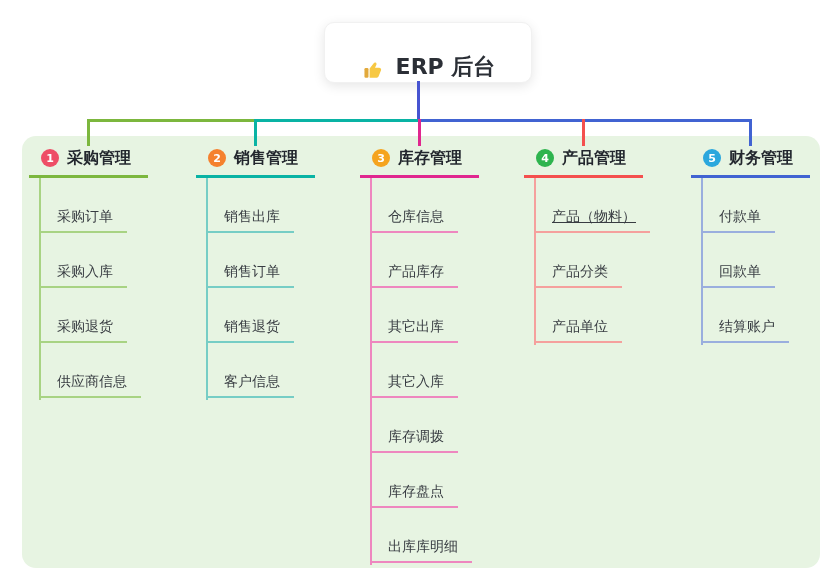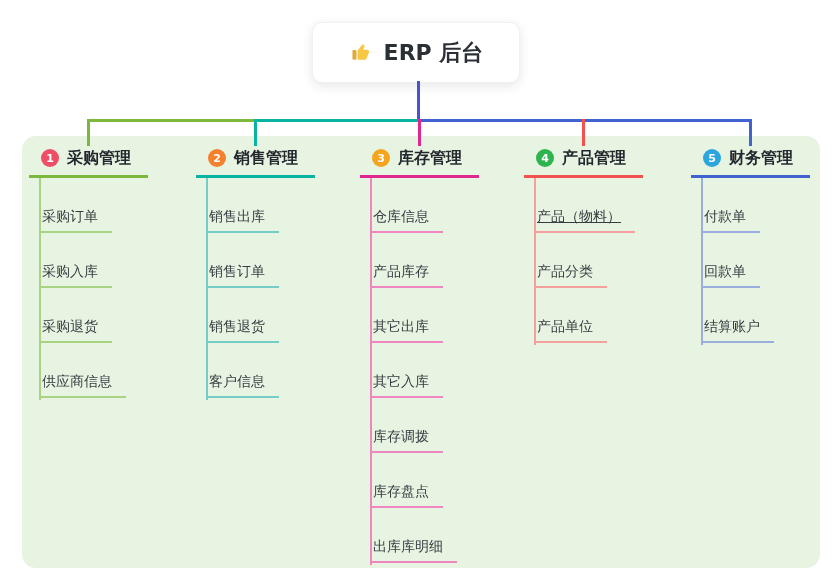--- a/index.html
+++ b/index.html
@@ -3,43 +3,43 @@
 <meta charset="utf-8">
 <style>
   html,body { margin:0; padding:0; background:#ffffff; }
   .stage {
     position:relative; width:839px; height:588px; background:#ffffff;
     font-family:"DejaVu Sans","Liberation Sans",sans-serif; overflow:hidden;
   }
   .panel { position:absolute; left:22px; top:136px; width:798px; height:432px; border-radius:14px; }
   .hline, .vline { position:absolute; }
   .root-node {
-    position:absolute; left:312px; top:22px; width:206px; height:59px;
+    position:absolute; left:324px; top:22px; width:206px; height:59px;
     background:#ffffff; border:1px solid #f1f1f1; border-radius:10px;
     box-shadow:0 3px 12px rgba(0,0,0,.10);
-    display:flex; align-items:center; justify-content:center; gap:12px;
+    display:flex; align-items:flex-end; justify-content:center; gap:12px;
     font-size:22px; font-weight:600; color:#2b2f36; cursor:pointer;
   }
   .root-node .icon { display:flex; align-items:center; }
   .branch { position:absolute; width:119px; }
   .branch-head {
     display:flex; align-items:center; gap:8px;
     padding:0 0 5px 12px; height:24px;
     font-size:16px; font-weight:600; color:#23272e; cursor:pointer; white-space:nowrap;
   }
   .badge {
     flex:0 0 auto; width:18px; height:18px; border-radius:50%;
     color:#fff; font-size:11px; font-weight:700;
     display:flex; align-items:center; justify-content:center;
   }
   .children { position:relative; }
   .spine { position:absolute; left:10px; top:0; width:2px; }
   .child { height:55px; display:flex; align-items:flex-end; cursor:pointer; }
   .child-label {
-    margin-left:10px; padding:0 14px 5px 3px;
+    margin-left:10px; padding:0 14px 5px 18px;
     font-size:14px; color:#383c42; white-space:nowrap;
     border-bottom:2px solid;
   }
 </style>
 </head>
 <body>
 
 <div class="stage" id="stage">
   <div class="panel" id="panel" style="background: rgb(231, 244, 226);"></div>
 

